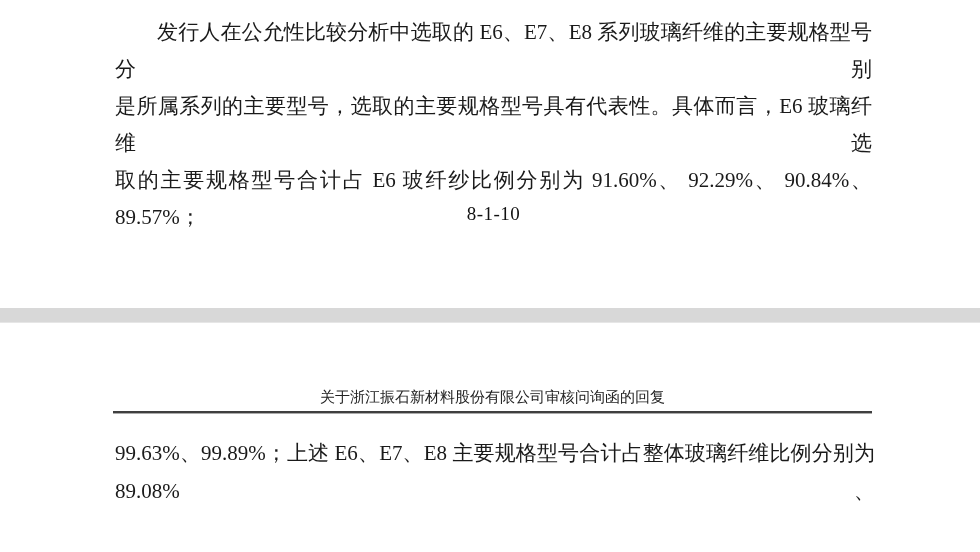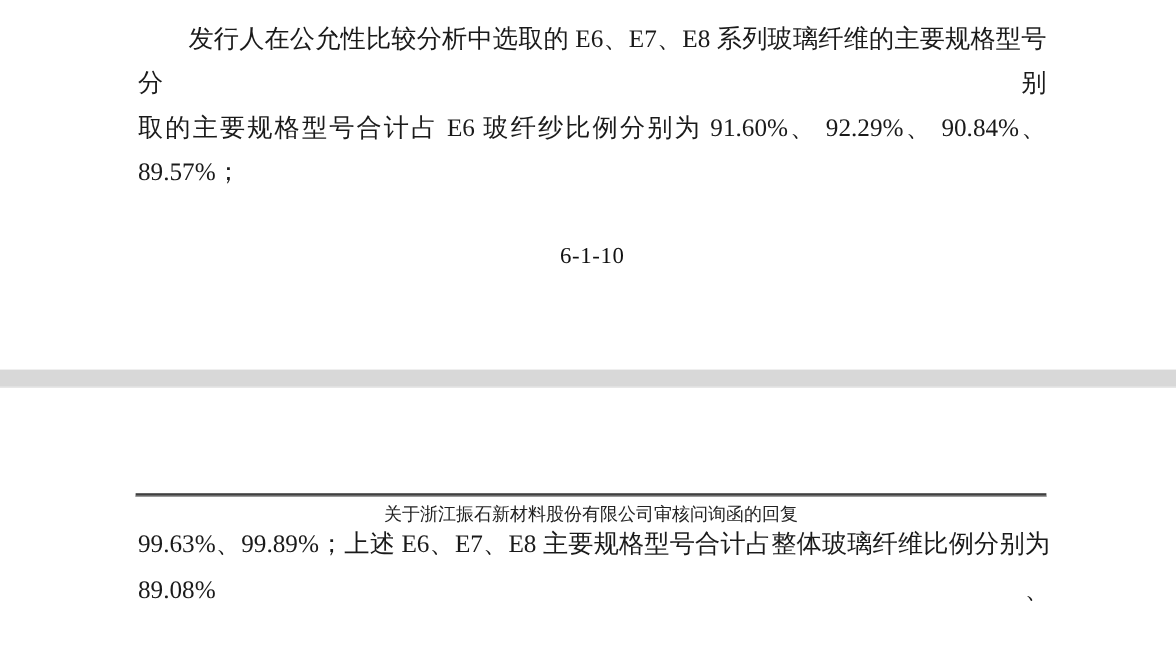--- a/index.html
+++ b/index.html
@@ -65,21 +65,20 @@
   
   .p2-header {
     position: absolute;
     left: 113px;
     top: 387px;
     width: 759px;
     text-align: center;
     font-size: 15px;
     line-height: 20px;
     color: #222;
-    margin-top: 32px;
   }
   .header-rule {
     position: absolute;
     left: 113px;
     top: 411px;
     width: 759px;
     height: 2px;
     background: var(--rule-dark, #3f3f3f);
     border-bottom: 1px solid #ababab;
   }
@@ -110,24 +109,25 @@
     pointer-events: none;
   }
 </style>
 </head>
 <body>
 
 <div id="screen">
 
   <div class="p1-paragraph">
     <div class="doc-line just indent">发行人在公允性比较分析中选取的 E6、E7、E8 系列玻璃纤维的主要规格型号分别</div>
+    <div class="doc-line just">是所属系列的主要型号，选取的主要规格型号具有代表性。具体而言，E6 玻璃纤维选</div>
     <div class="doc-line just">取的主要规格型号合计占 E6 玻纤纱比例分别为 91.60%、 92.29%、 90.84%、 89.57%；</div>
   </div>
 
-  <div class="page-number">6-1-10</div>
+  <div class="page-number">8-1-10</div>
 
   <div class="page-gap"></div>
 
   <div class="p2-header">关于浙江振石新材料股份有限公司审核问询函的回复</div>
   <div class="header-rule"></div>
 
   <div class="p2-paragraph">
     <div class="doc-line just">99.63%、99.89%；上述 E6、E7、E8 主要规格型号合计占整体玻璃纤维比例分别为 89.08%、</div>
 
   </div>

